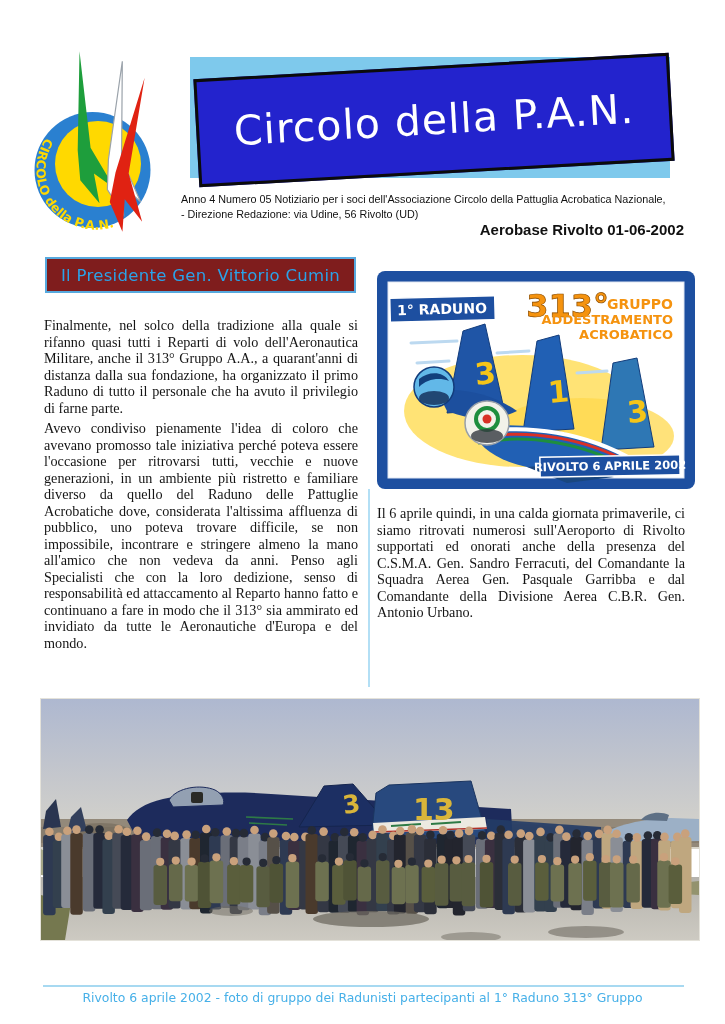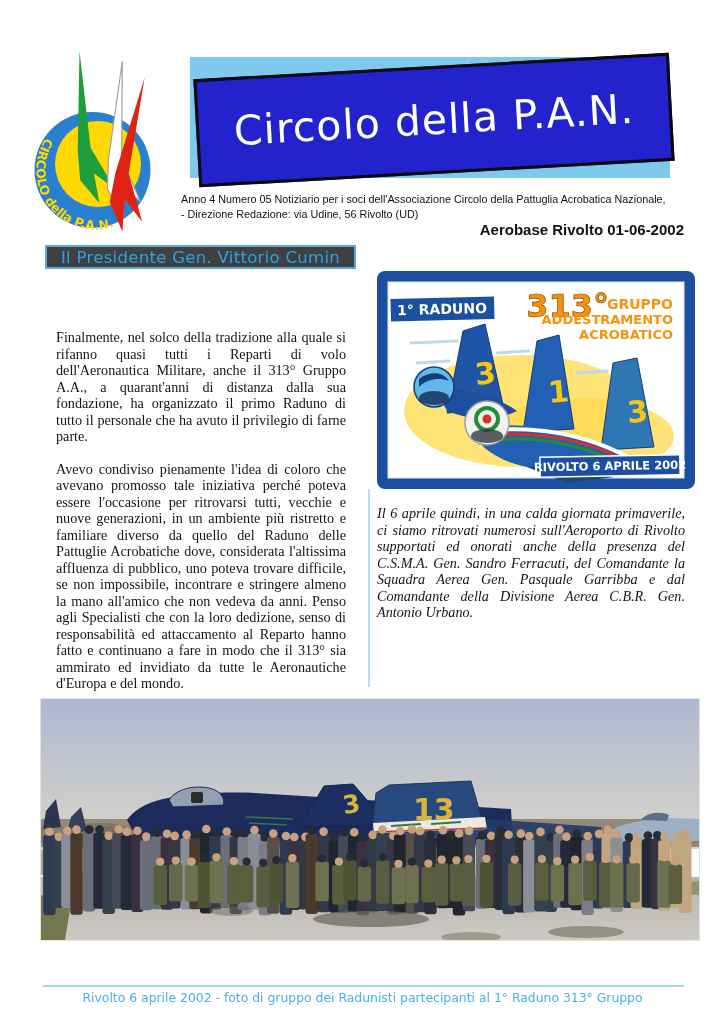--- a/index.html
+++ b/index.html
@@ -10,30 +10,30 @@
   .logo{position:absolute;left:25px;top:28px;}
   .banner-back{position:absolute;left:190px;top:57px;width:480px;height:121px;background:var(--sky-blue);}
   .banner-box{position:absolute;left:196px;top:66px;width:470px;height:102px;background:var(--banner-blue);
               border:3px solid #0b0b0b;transform:rotate(-3.2deg);display:flex;align-items:center;justify-content:center;}
   .banner-title{color:#fff;font-family:"DejaVu Sans",sans-serif;font-size:41px;letter-spacing:1px;white-space:nowrap;}
   .masthead{position:absolute;left:181px;top:192px;width:505px;font-size:11.6px;line-height:14.5px;
             transform:scaleX(.93);transform-origin:left top;white-space:nowrap;}
   .issue-date{position:absolute;left:181px;top:221px;width:503px;text-align:right;font-weight:bold;font-size:15px;}
 
   
-  .section-box{position:absolute;left:45px;top:245px;width:311px;height:24px;box-sizing:border-box;
-               border:2px solid #57a9de;display:flex;align-items:center;justify-content:center;background:#404040;}
+  .section-box{position:absolute;left:45px;top:257px;width:311px;height:36px;box-sizing:border-box;
+               border:2px solid #57a9de;display:flex;align-items:center;justify-content:center;background:#7f1d1d;}
   .section-title{color:var(--heading-blue);font-family:"DejaVu Sans",sans-serif;font-size:16.5px;
                  letter-spacing:.3px;white-space:nowrap;}
 
   
   .serif{font-family:"Liberation Serif",serif;font-size:14.2px;line-height:16.5px;text-align:justify;color:#141414;}
   .col-left{position:absolute;left:40px;top:313px;width:322px;}
-  .col-left p{margin:16px;}
-  .col-right-text{position:absolute;left:377px;top:505px;width:308px;font-style:italic;}
+  .col-left p{margin:4px;}
+  .col-right-text{position:absolute;left:377px;top:505px;width:308px;}
   .col-right-text p{margin:0;}
   .signature{margin-top:14px !important;text-align:right;}
   .divider-v{position:absolute;left:368px;top:489px;width:2px;height:198px;background:#b3dff5;}
 
   .poster{position:absolute;left:377px;top:271px;}
   .photo{position:absolute;left:40px;top:698px;width:658px;height:241px;border:1px solid #e4e2da;}
   .caption{position:absolute;left:0;top:990px;width:725px;text-align:center;
            font-family:"DejaVu Sans",sans-serif;font-size:12.4px;color:var(--caption-blue);}
   .footer-line{position:absolute;left:43px;top:985px;width:641px;height:2px;background:#a7d9f1;}
 </style>

